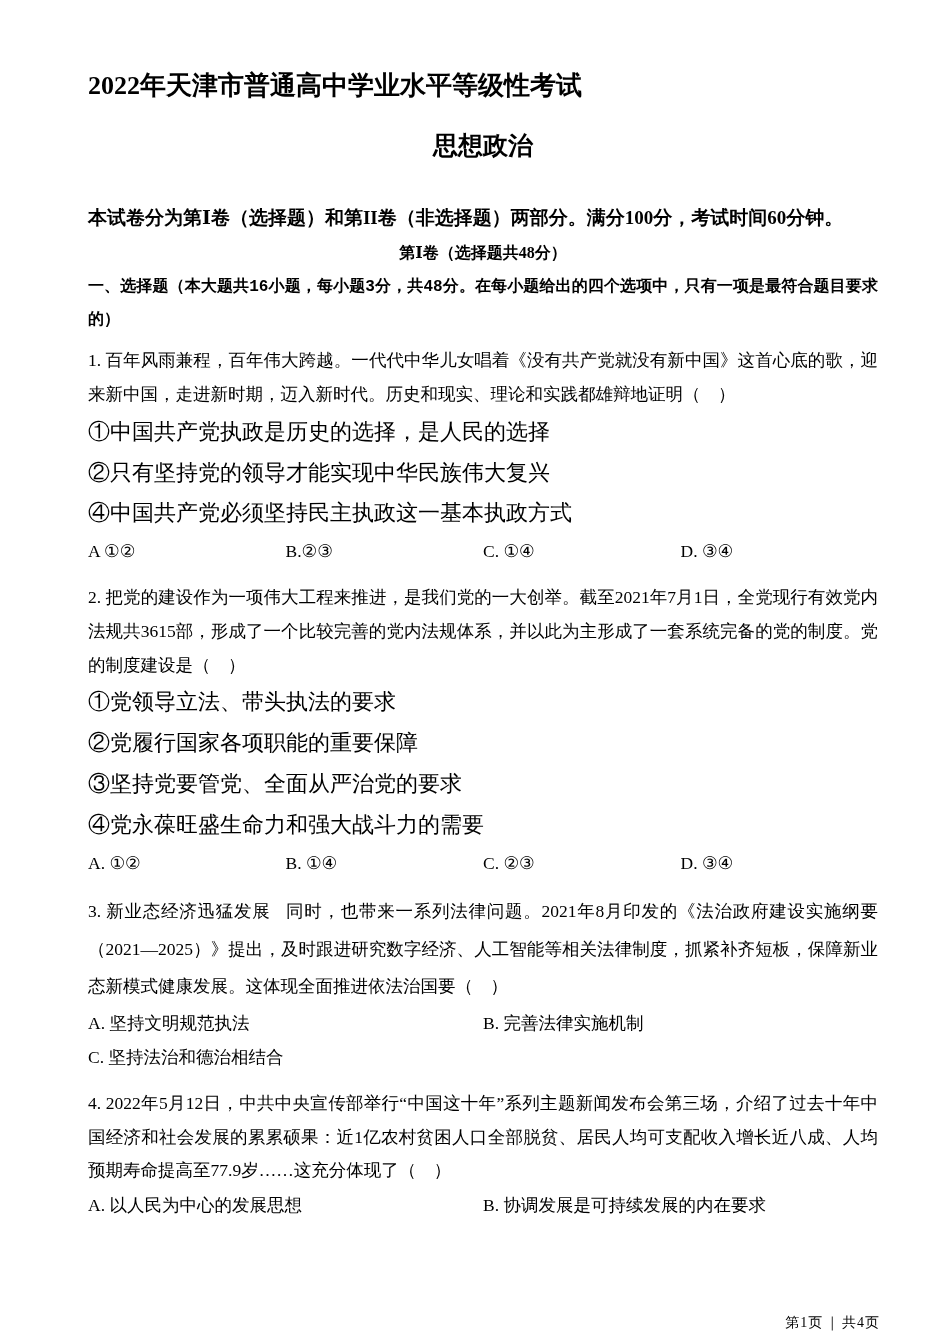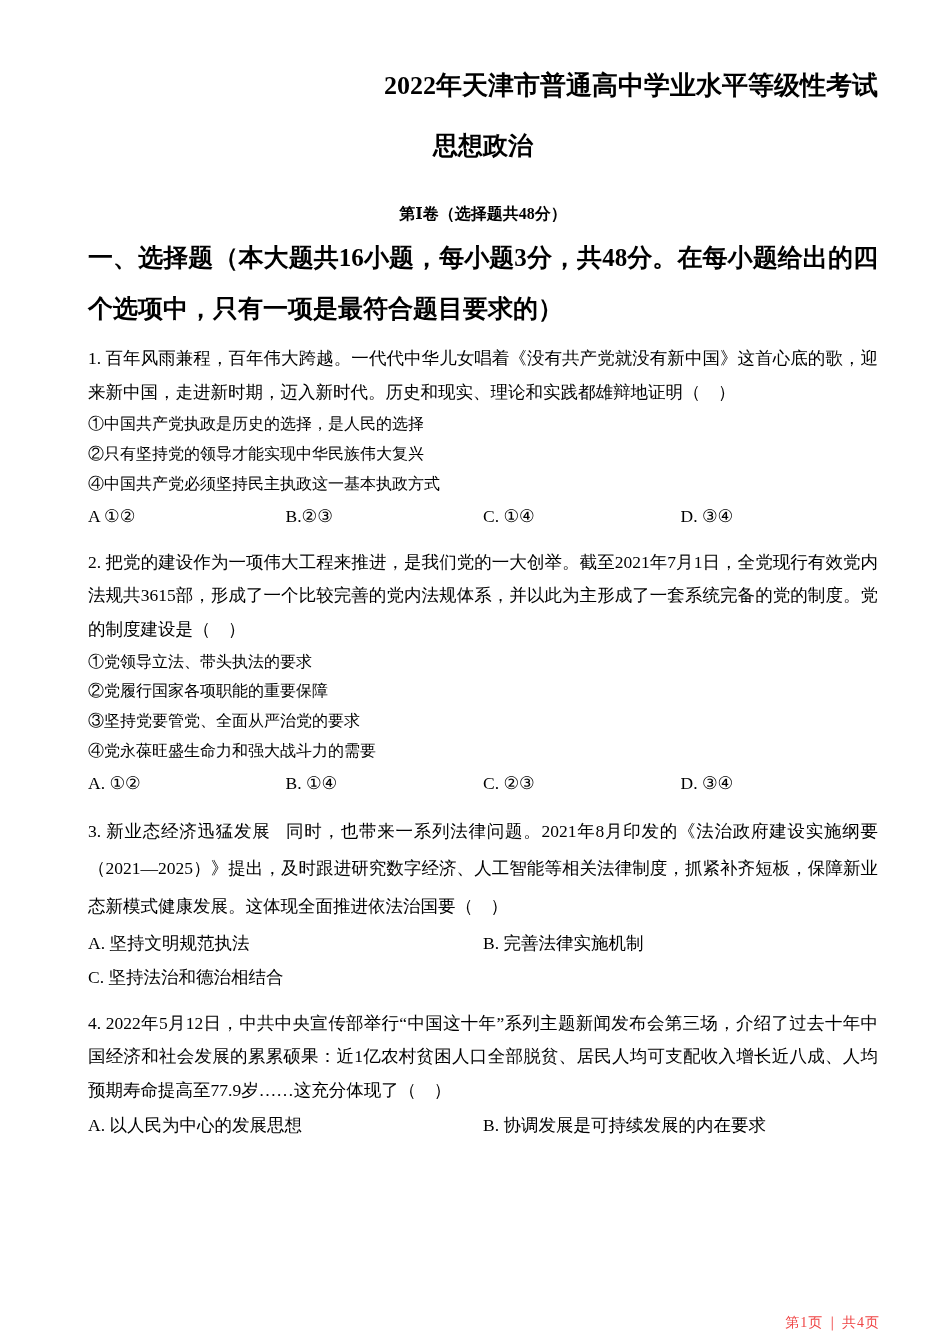--- a/index.html
+++ b/index.html
@@ -10,21 +10,21 @@
     color: #000;
     overflow: hidden;
   }
   .page {
     position: relative;
     width: 950px; height: 1344px;
     padding: 68px 72px 0 88px;
     background: #fff;
   }
   .title {
-    text-align: right;
+    text-align: left;
     font-size: 26px;
     font-weight: bold;
     line-height: 1.4;
     margin-bottom: 24px;
   }
   .subject {
     text-align: center;
     font-size: 25px;
     font-weight: bold;
     line-height: 1.4;
@@ -38,66 +38,68 @@
     margin-bottom: 2px;
   }
   .section-header {
     text-align: center;
     font-size: 16px;
     font-weight: bold;
     line-height: 1.9;
     margin-bottom: 2px;
   }
   .instructions {
-    font-size: 25px;
+    font-size: 16px;
     font-weight: bold;
     line-height: 2.05;
     text-align: justify;
     margin-bottom: 8px;
+    font-family: Liberation Mono, monospace;
   }
   .question { margin-bottom: 13px; }
   .stem {
     font-size: 17.5px;
     line-height: 1.92;
     text-align: justify;
     white-space: pre-wrap;
   }
   .q-loose .stem { line-height: 2.15; }
   .item {
-    font-size: 16px;
+    font-size: 22px;
     line-height: 1.86;
   }
   .options {
     display: flex;
     font-size: 17.5px;
     line-height: 1.95;
   }
   .options .option { display: block; }
   .cols-4 .option { width: 25%; font-family: Liberation Serif, serif; }
   .cols-2 { flex-wrap: wrap; }
   .cols-2 .option { width: 50%; }
   .footer {
     position: absolute;
     right: 70px;
     bottom: 12px;
     font-size: 14px;
-    color: #ef4444;
+    color: #000000;
     letter-spacing: 1px;
   }
   .footer .sep { padding: 0 2px; }
 </style>
 </head>
 <body>
 
 <div class="page">
 
   <h1 class="title">2022年天津市普通高中学业水平等级性考试</h1>
 
   <h2 class="subject">思想政治</h2>
 
+  <p class="intro">本试卷分为第Ⅰ卷（选择题）和第II卷（非选择题）两部分。满分100分，考试时间60分钟。</p>
 
   <p class="section-header">第Ⅰ卷（选择题共48分）</p>
 
   <p class="instructions">一、选择题（本大题共16小题，每小题3分，共48分。在每小题给出的四个选项中，只有一项是最符合题目要求的）</p>
 
   <section class="question">
     <p class="stem">1. 百年风雨兼程，百年伟大跨越。一代代中华儿女唱着《没有共产党就没有新中国》这首心底的歌，迎来新中国，走进新时期，迈入新时代。历史和现实、理论和实践都雄辩地证明（    ）</p>
     <p class="item">①中国共产党执政是历史的选择，是人民的选择</p>
     <p class="item">②只有坚持党的领导才能实现中华民族伟大复兴</p>
     <p class="item">④中国共产党必须坚持民主执政这一基本执政方式</p>

